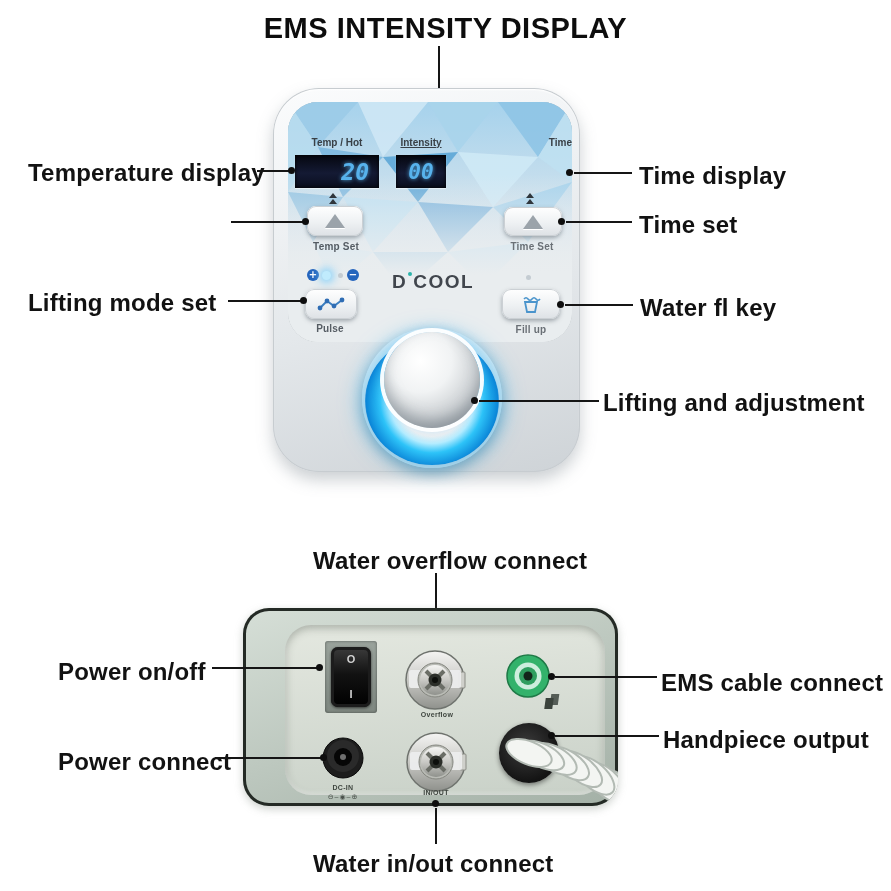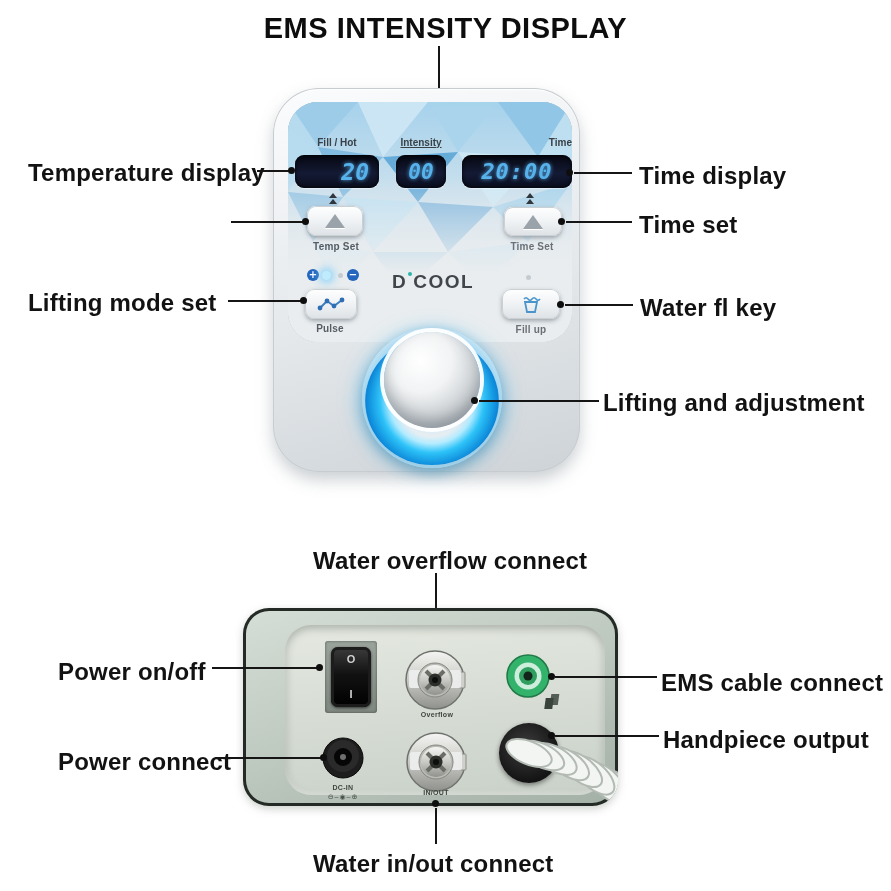--- a/index.html
+++ b/index.html
@@ -17,21 +17,21 @@
   
   .title{position:absolute;left:0;top:12px;width:891px;text-align:center;
          font-size:29px;font-weight:700;letter-spacing:.5px;color:#0d0d0d;}
   
   .device{position:absolute;left:273px;top:88px;width:307px;height:384px;border-radius:46px;
           background:linear-gradient(165deg,#fbfcfd,#e4e8eb 55%,#ced3d7);
           box-shadow:0 8px 16px rgba(110,120,130,.35), inset 0 0 0 1px #c7ccd0, inset 0 2px 2px #ffffff;}
   .inner-panel{position:absolute;left:288px;top:102px;width:284px;height:240px;border-radius:30px;
           overflow:hidden;box-shadow:inset 0 0 0 1px #97a0a6, inset 0 0 6px rgba(90,100,110,.35);}
   .inner-panel svg{display:block;}
-  .disp{position:absolute;border-radius:9px;display:flex;align-items:center;justify-content:center;
+  .disp{position:absolute;border-radius:0;display:flex;align-items:center;justify-content:center;
         background:linear-gradient(180deg,#05070f,#141a34 55%,#0a0e1e);
         color:#57b2ec;font-family:"DejaVu Sans Mono",monospace;font-weight:700;font-style:italic;
         text-shadow:0 0 4px rgba(90,190,250,.85);box-shadow:inset 0 0 4px #000, 0 1px 1px rgba(255,255,255,.5);}
   .dlab{position:absolute;font-size:10px;font-weight:700;color:#394046;text-align:center;}
   .blab{position:absolute;font-size:10px;font-weight:700;color:#555c63;text-align:center;letter-spacing:.2px;}
   .pbtn{position:absolute;border-radius:9px;display:flex;align-items:center;justify-content:center;
         background:linear-gradient(180deg,#ffffff,#eef1f3 55%,#dde1e5);
         box-shadow:0 2px 4px rgba(85,95,105,.5), inset 0 0 0 1px #cbd0d4, inset 0 1px 0 #fff;cursor:pointer;}
   .tri-up{width:0;height:0;border-left:10px solid transparent;border-right:10px solid transparent;
         border-bottom:14px solid #9ba3aa;filter:drop-shadow(0 1px 0 #ffffff);}
@@ -122,27 +122,26 @@
         <polygon points="160,150 240,140 195,185" fill="#bfe0f2"></polygon>
       </g>
       <rect x="0" y="0" width="284" height="240" fill="url(#fadeWhite)"></rect>
     </svg>
   </div>
 
   <div class="knob-flange"></div>
   <div class="knob-glow"></div>
   <div class="knob-sphere"></div>
 
-  <div class="dlab" style="left:295px;top:137px;width:84px;">Fill / Hot</div>
+  <div class="dlab" style="left:295px;top:137px;width:84px;">Temp / Hot</div>
   <div class="dlab" style="left:396px;top:137px;width:50px;text-decoration:underline;">Intensity</div>
   <div class="dlab" style="left:462px;top:137px;width:110px;text-align:right;">Time</div>
 
   <div class="disp" style="left:295px;top:155px;width:84px;height:33px;font-size:23px;justify-content:flex-end;padding-right:10px;box-sizing:border-box;">20</div>
   <div class="disp" style="left:396px;top:155px;width:50px;height:33px;font-size:21px;">00</div>
-  <div class="disp" style="left:462px;top:155px;width:110px;height:33px;font-size:22px;letter-spacing:1px;">20:00</div>
 
   <div class="mini-arrows" style="left:325px;top:192px;">
       <span></span>
       <span></span>
     </div>
   <div class="mini-arrows" style="left:522px;top:192px;">
       <span></span>
       <span></span>
     </div>
 

